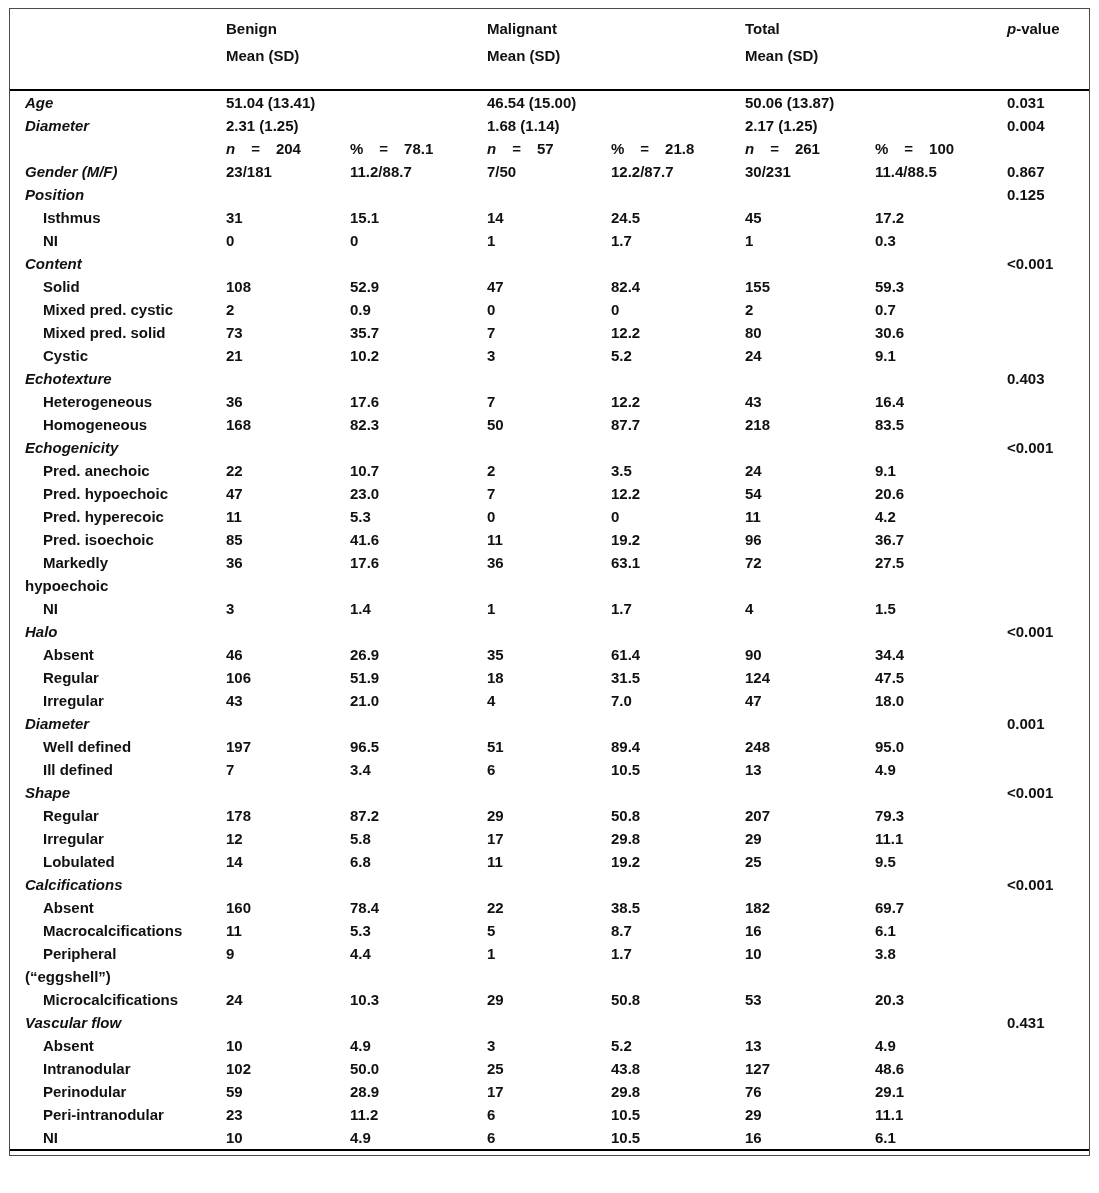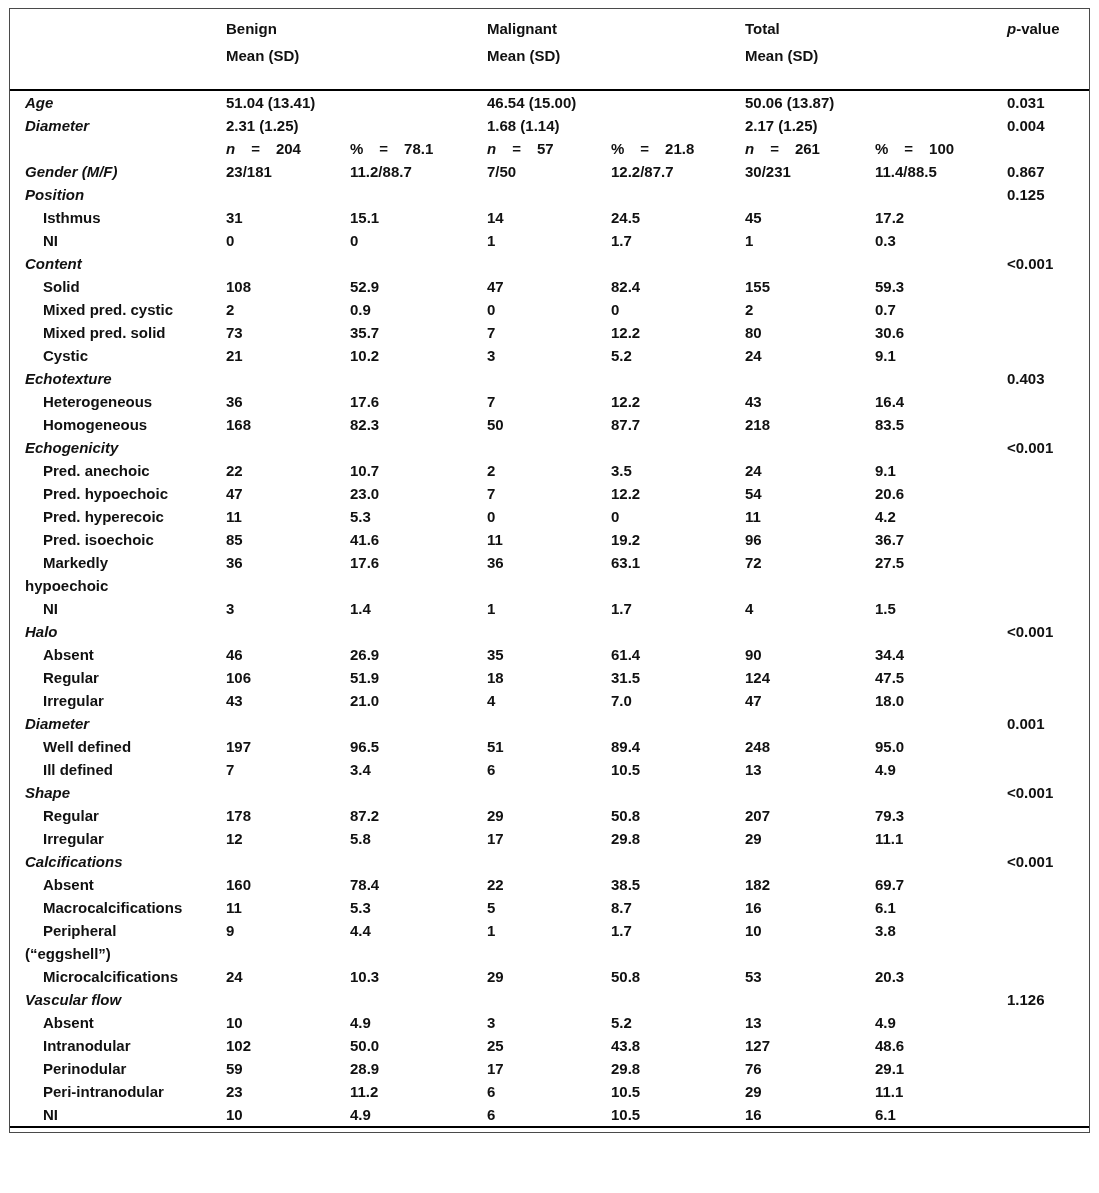--- a/index.html
+++ b/index.html
@@ -375,20 +375,30 @@
           <td class="lab ind">Irregular</td>
           <td class="val">12</td>
           <td class="val">5.8</td>
           <td class="val">17</td>
           <td class="val">29.8</td>
           <td class="val">29</td>
           <td class="val">11.1</td>
           <td class="val"></td>
         </tr>
         <tr>
+          <td class="lab ind">Lobulated</td>
+          <td class="val">14</td>
+          <td class="val">6.8</td>
+          <td class="val">11</td>
+          <td class="val">19.2</td>
+          <td class="val">25</td>
+          <td class="val">9.5</td>
+          <td class="val"></td>
+        </tr>
+        <tr>
           <td class="lab it">Calcifications</td>
           <td class="val"></td>
           <td class="val"></td>
           <td class="val"></td>
           <td class="val"></td>
           <td class="val"></td>
           <td class="val"></td>
           <td class="val">&lt;0.001</td>
         </tr>
         <tr>
@@ -432,21 +442,21 @@
           <td class="val"></td>
         </tr>
         <tr>
           <td class="lab it">Vascular flow</td>
           <td class="val"></td>
           <td class="val"></td>
           <td class="val"></td>
           <td class="val"></td>
           <td class="val"></td>
           <td class="val"></td>
-          <td class="val">1.126</td>
+          <td class="val">0.431</td>
         </tr>
         <tr>
           <td class="lab ind">Absent</td>
           <td class="val">10</td>
           <td class="val">4.9</td>
           <td class="val">3</td>
           <td class="val">5.2</td>
           <td class="val">13</td>
           <td class="val">4.9</td>
           <td class="val"></td>

